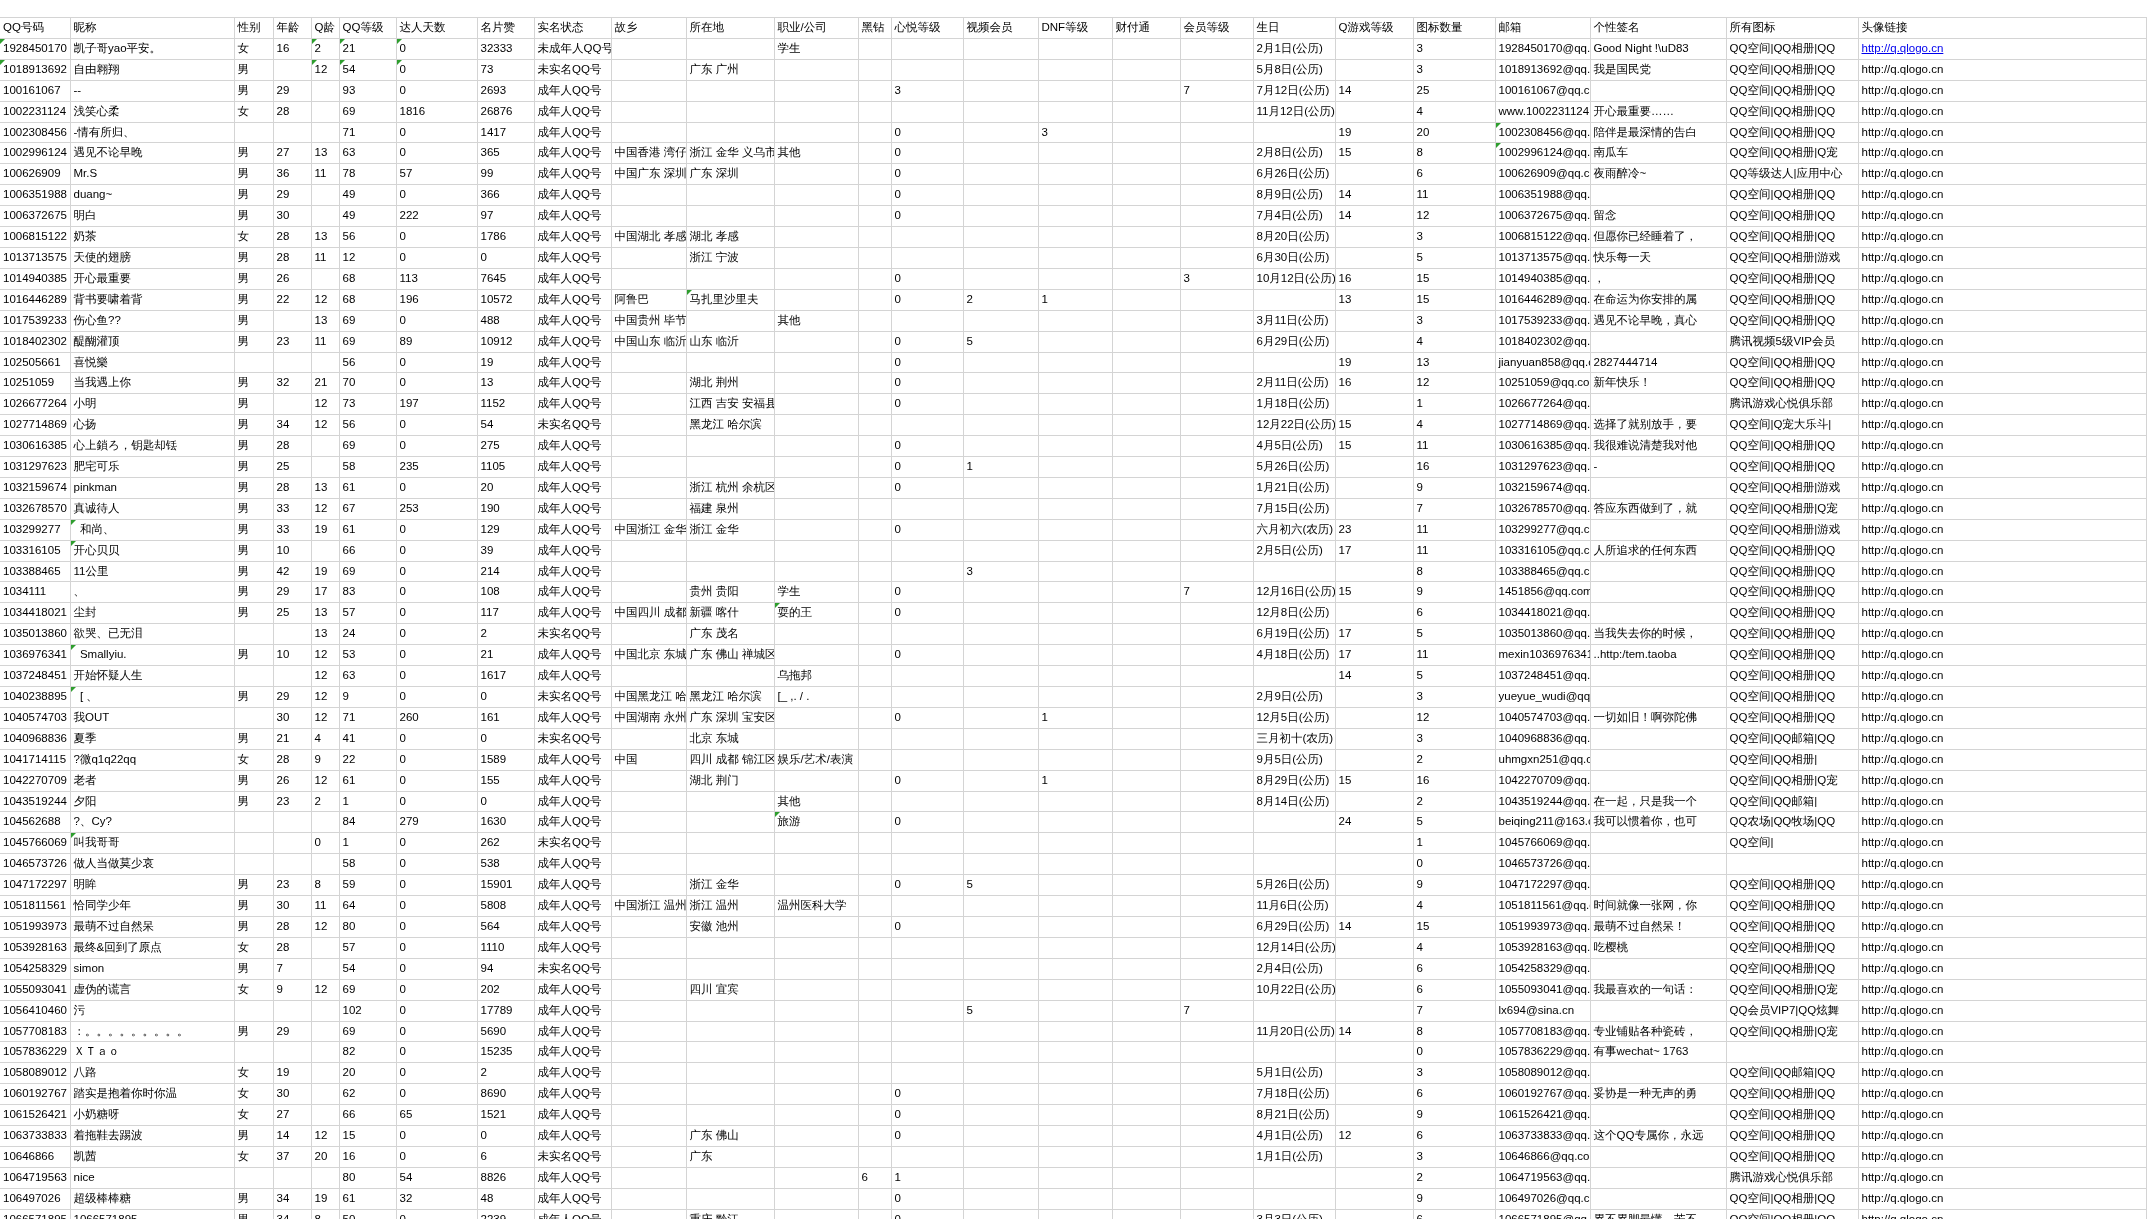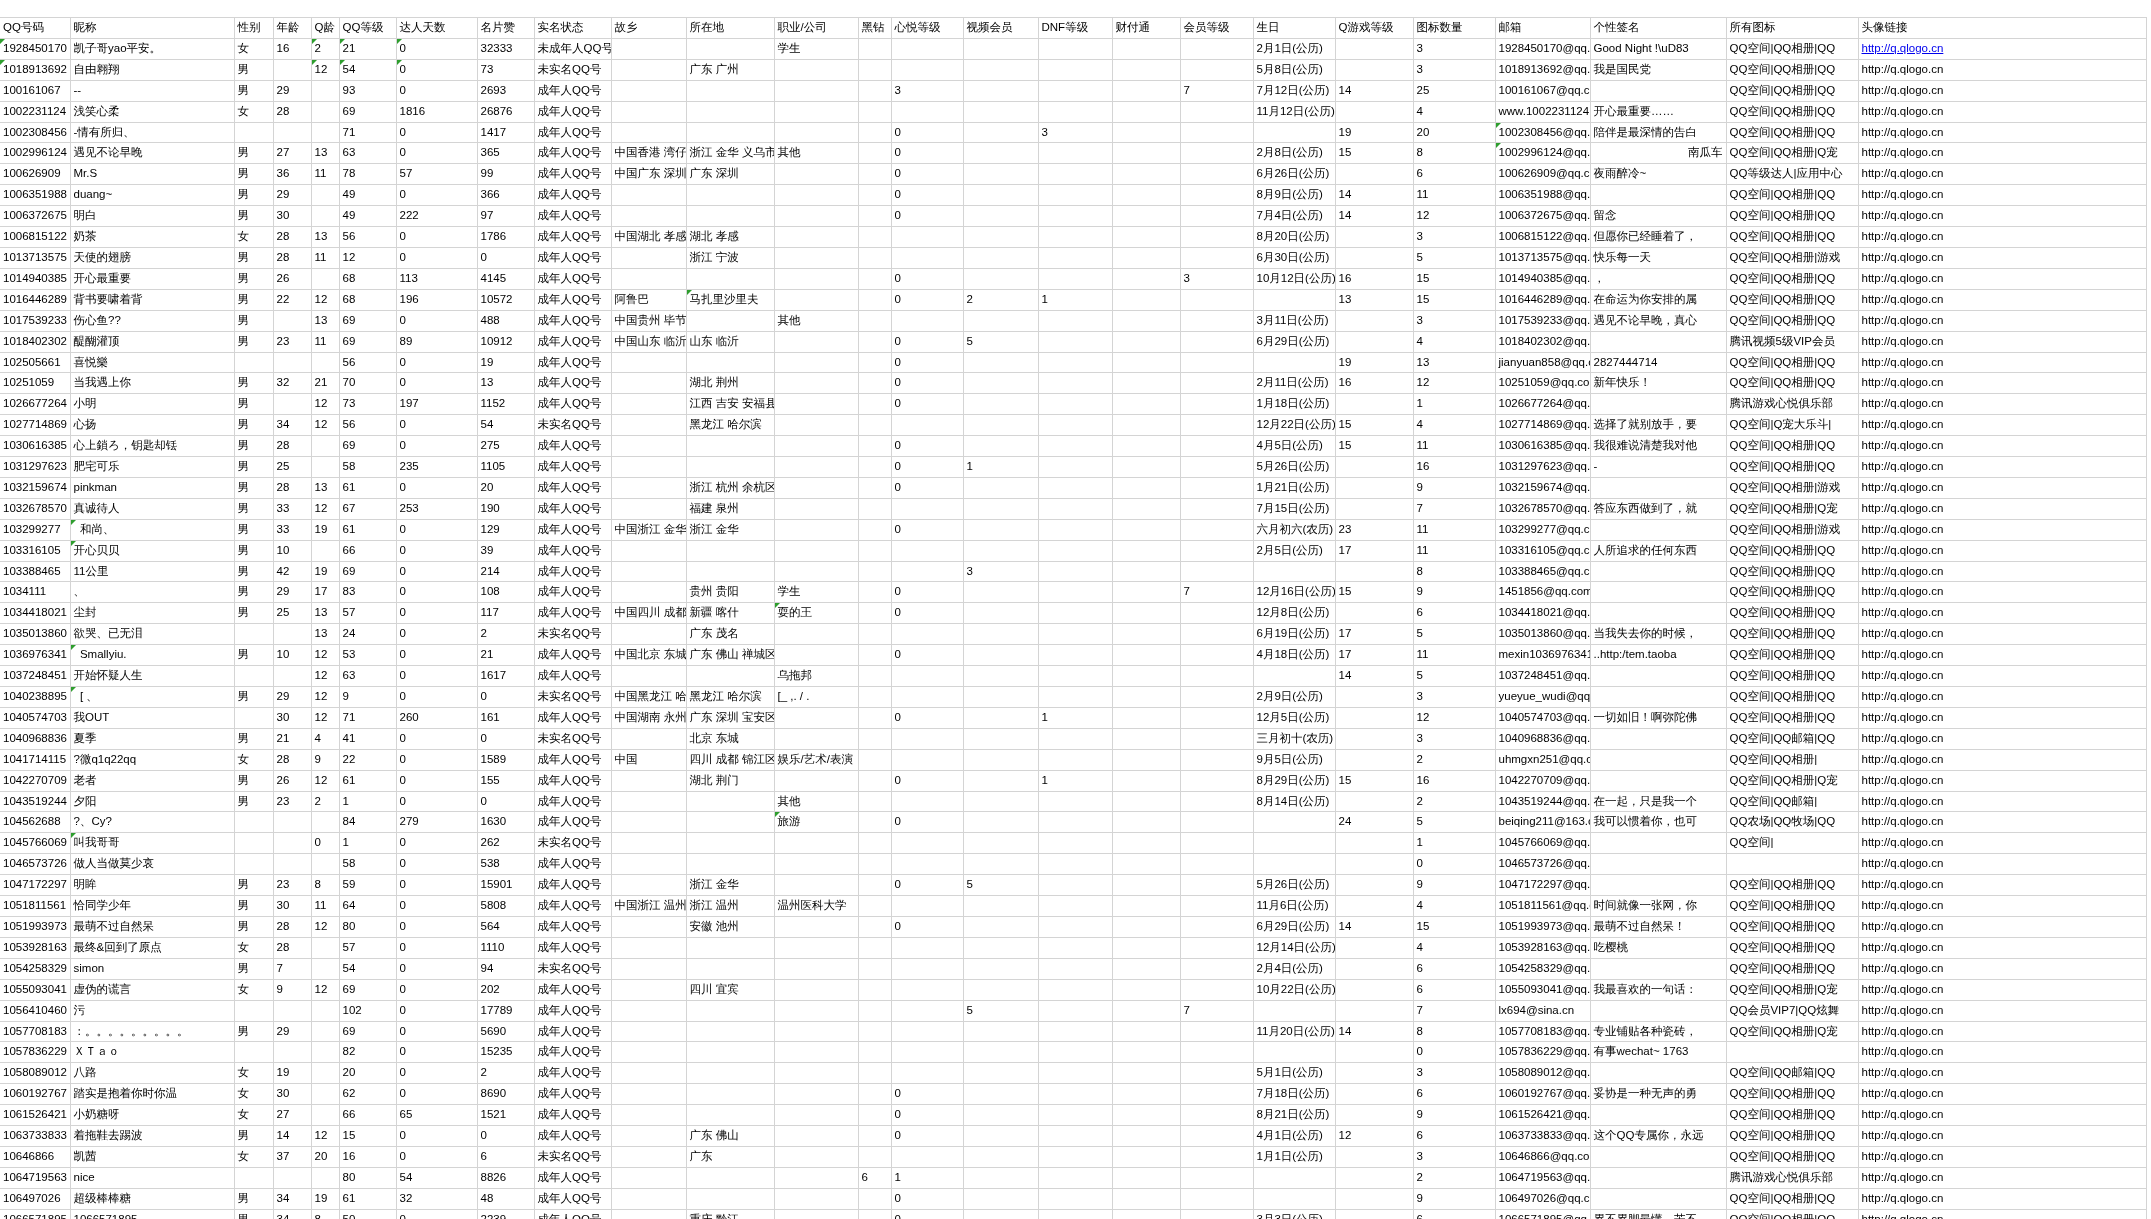--- a/index.html
+++ b/index.html
@@ -10,21 +10,21 @@
   .sheet{width:2151px;height:1219px;overflow:hidden;background:#fff;padding-top:17px;box-sizing:border-box;}
   table{border-collapse:collapse;table-layout:fixed;width:2146px;}
   td,th{
     height:19.9px;line-height:19.9px;padding:0 0 0 3px;margin:0;
     font-size:11.5px;font-weight:normal;text-align:left;vertical-align:middle;
     white-space:pre;overflow:hidden;color:#000;
     border-right:1px solid #d4d4d4;border-bottom:1px solid #d4d4d4;
     position:relative;box-sizing:border-box;
   }
   tr.hdr th{border-top:1px solid #d4d4d4;}
-  td.ar{text-align:right;padding-right:3px;}
+  td.ar{padding-right:3px;}
   td.link span{color:#0000ee;text-decoration:underline;}
   i.gc{position:absolute;left:0;top:0;width:0;height:0;
        border-top:5px solid #2e9e2e;border-right:5px solid transparent;}
 </style>
 </head>
 <body>
 
 <div class="sheet">
   <table>
     <colgroup>
@@ -382,21 +382,21 @@
           <td>http://q.qlogo.cn</td>
         </tr>
         <tr>
           <td>1014940385</td>
           <td>开心最重要</td>
           <td>男</td>
           <td>26</td>
           <td></td>
           <td>68</td>
           <td>113</td>
-          <td>4145</td>
+          <td>7645</td>
           <td>成年人QQ号</td>
           <td></td>
           <td></td>
           <td></td>
           <td></td>
           <td>0</td>
           <td></td>
           <td></td>
           <td></td>
           <td>3</td>

